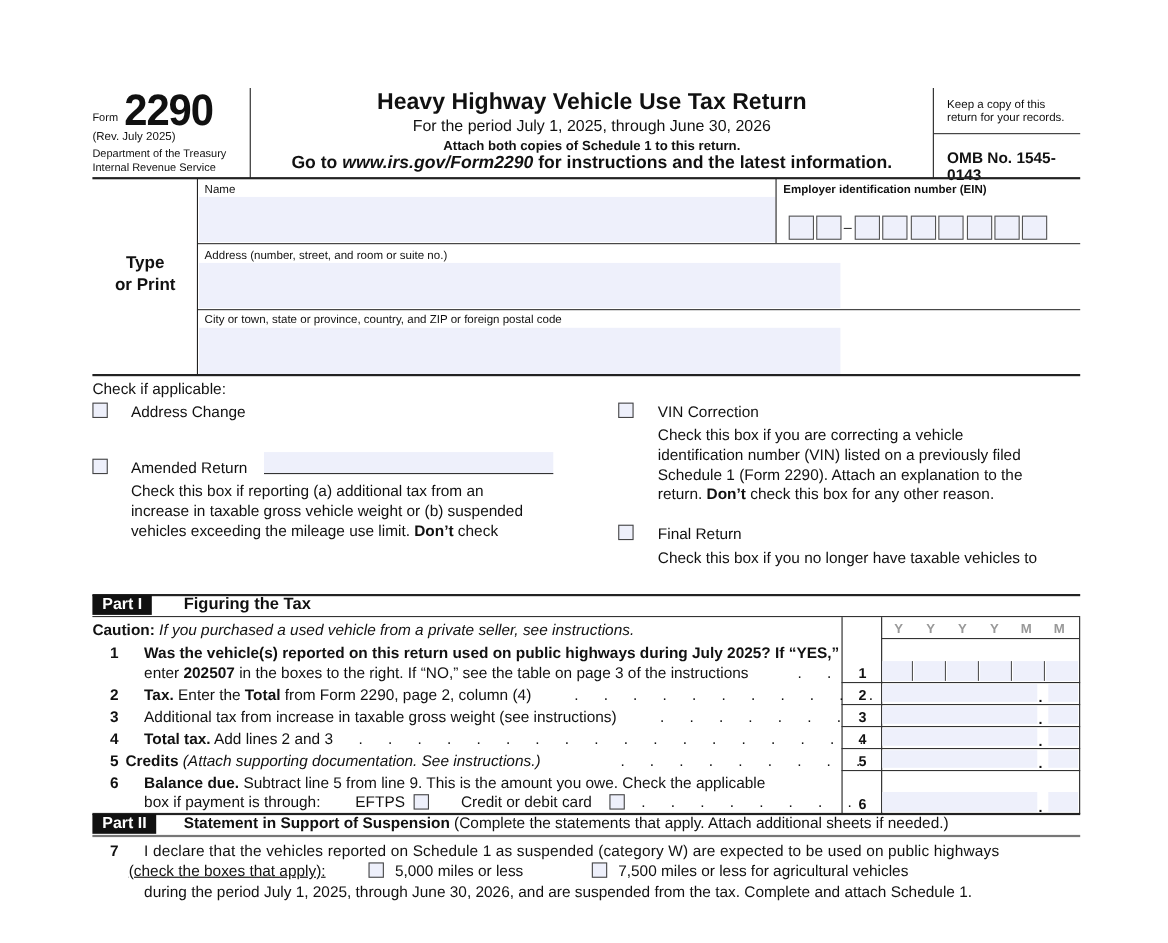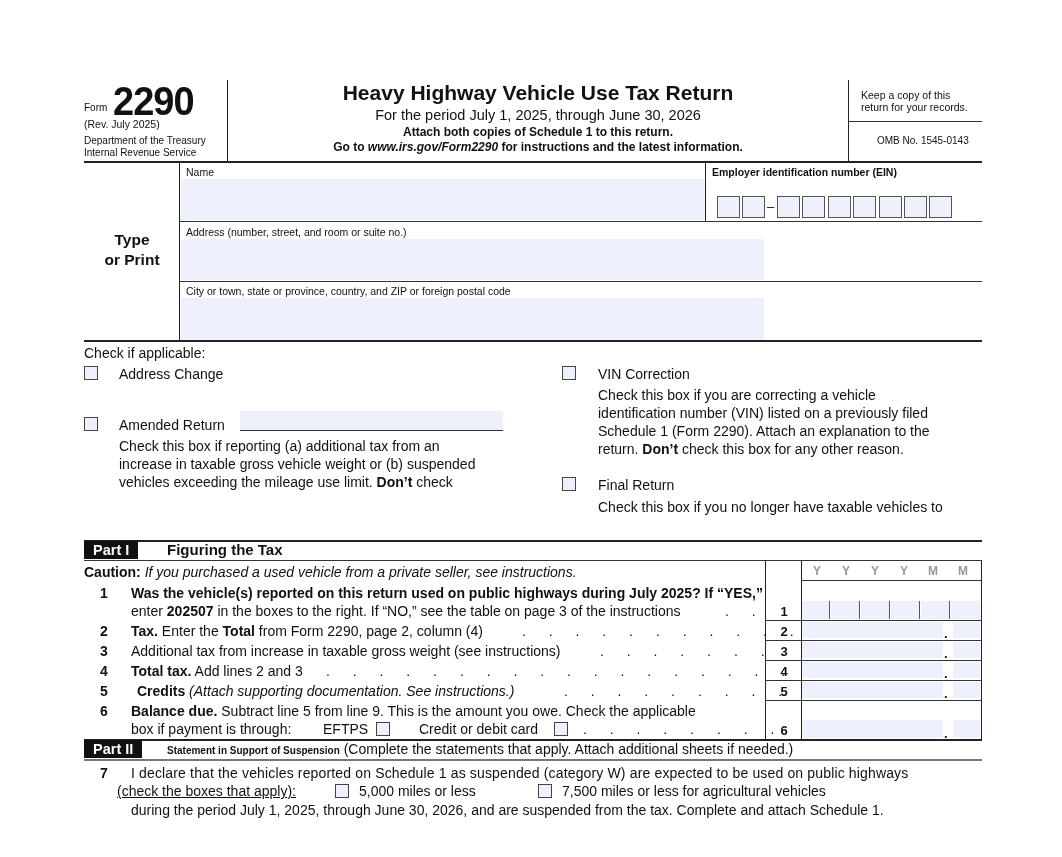--- a/index.html
+++ b/index.html
@@ -14,27 +14,27 @@
   #hdr-top-left { left: 84px; top: 80px; width: 144px; height: 82px; border-right: 1.5px solid #222; }
   .form-word { position: absolute; left: 0; top: 22px; font-size: 10px; }
   .form-num { position: absolute; left: 29px; top: 0; font-size: 38px; font-weight: bold; letter-spacing: -1px; transform: scaleY(1.05); }
   .rev { position: absolute; left: 0; top: 38px; font-size: 10.5px; }
   .dept { position: absolute; left: 0; top: 55px; font-size: 10px; line-height: 12px; }
 
   #hdr-center { left: 228px; top: 80px; width: 620px; height: 82px; text-align: center; }
   .h-title { font-size: 21px; font-weight: bold; margin-top: 1px; }
   .h-sub { font-size: 14.5px; margin-top: 2px; }
   .h-attach { font-size: 12px; font-weight: bold; margin-top: 2px; }
-  .h-goto { font-size: 12px; font-weight: bold; margin-top: 1px; }
+  .h-goto { font-size: 16px; font-weight: bold; margin-top: 1px; }
   .h-goto i { font-style: italic; }
 
   #hdr-right { left: 848px; top: 80px; width: 133px; height: 82px; border-left: 1.5px solid #222; }
   .keep { position: absolute; left: 12px; top: 9px; font-size: 10.5px; line-height: 12px; }
   .omb-div { position: absolute; left: 0; top: 41px; width: 133px; border-top: 1px solid #333; }
-  .omb { position: absolute; left: 28px; top: 55px; font-size: 10px; }
+  .omb { position: absolute; left: 12px; top: 55px; font-size: 14px; font-weight: bold; }
 
   .hline { position: absolute; border-top: 2px solid #222; }
   .hline-thin { position: absolute; border-top: 1px solid #333; }
   .vline { position: absolute; border-left: 1.5px solid #222; }
 
   .small-lbl { position: absolute; font-size: 10.5px; }
   .type-print { position: absolute; left: 84px; top: 230px; width: 96px; text-align: center; font-size: 15.5px; font-weight: bold; line-height: 20px; }
 
   .ein-box { position: absolute; top: 196px; width: 23px; height: 22px; border: 1px solid #555; background: #eef0fb; }
 
@@ -200,21 +200,21 @@
 <span class="ln-num" style="left:94px; top:663px;">4</span>
 <span class="ln-txt" style="left:131px; top:663px;"><b>Total tax.</b><span> Add lines 2 and 3</span></span>
 <span class="dots" style="left:326px; top:663px;">. . . . . . . . . . . . . . . . . . . . . . .</span>
 <span class="box-num" style="left:766px; top:664px;">4</span>
 <div class="amt" style="left:802px; top:662px; width:141px;"></div>
 <span class="dec" style="left:944px; top:666px;">.</span>
 <div class="amt" style="left:953px; top:662px; width:27px;"></div>
 <div class="hline-thin" style="left:765px; top:680px; width:217px; border-top-width:1.5px;"></div>
 
 <span class="ln-num" style="left:94px; top:683px;">5</span>
-<span class="ln-txt" style="left:137px; top:683px;"><b>Credits</b><i> (Attach supporting documentation. See instructions.)</i></span>
+<span class="ln-txt" style="left:114px; top:683px;"><b>Credits</b><i> (Attach supporting documentation. See instructions.)</i></span>
 <span class="dots" style="left:564px; top:683px;">. . . . . . . . .</span>
 <span class="box-num" style="left:766px; top:684px;">5</span>
 <div class="amt" style="left:802px; top:682px; width:141px;"></div>
 <span class="dec" style="left:944px; top:686px;">.</span>
 <div class="amt" style="left:953px; top:682px; width:27px;"></div>
 <div class="hline-thin" style="left:765px; top:700px; width:217px; border-top-width:1.5px;"></div>
 
 <span class="ln-num" style="left:94px; top:703px;">6</span>
 <span class="ln-txt" style="left:131px; top:703px;"><b>Balance due.</b><span> Subtract line 5 from line 9. This is the amount you owe. Check the applicable</span></span>
 <span class="ln-txt" style="left:131px; top:721px;">box if payment is through:</span>
@@ -223,21 +223,21 @@
 <span class="ln-txt" style="left:419px; top:721px;">Credit or debit card</span>
 <div class="cb" style="left:554px; top:722px;"></div>
 <span class="dots" style="left:583px; top:721px;">. . . . . . . .</span>
 <span class="box-num" style="left:766px; top:723px;">6</span>
 <div class="amt" style="left:802px; top:720px; width:141px; height:18px;"></div>
 <span class="dec" style="left:944px; top:726px;">.</span>
 <div class="amt" style="left:953px; top:720px; width:27px; height:18px;"></div>
 
 <div class="hline" style="left:84px; top:739px; width:898px;"></div>
 <div class="part-tag" style="left:84px; top:740px;">Part II</div>
-<span class="part-title" style="left:167px; top:740px;"><span style="font-weight:bold; font-size:10px;">Statement in Support of Suspension</span><span> (Complete the statements that apply. Attach additional sheets if needed.)</span></span>
+<span class="part-title" style="left:167px; top:740px;"><span style="font-weight:bold; font-size:14px;">Statement in Support of Suspension</span><span> (Complete the statements that apply. Attach additional sheets if needed.)</span></span>
 <div class="hline-thin" style="left:84px; top:759px; width:898px; border-top-width:2px; border-color:#777;"></div>
 
 <span class="ln-num" style="left:94px; top:765px;">7</span>
 <span class="ln-txt" style="left:131px; top:765px; letter-spacing:0.15px;">I declare that the vehicles reported on Schedule 1 as suspended (category W) are expected to be used on public highways</span>
 <span class="ln-txt" style="left:117px; top:783px;text-decoration:underline;">(check the boxes that apply):</span>
 <div class="cb" style="left:335px; top:784px;"></div>
 <span class="ln-txt" style="left:359px; top:783px;">5,000 miles or less</span>
 <div class="cb" style="left:538px; top:784px;"></div>
 <span class="ln-txt" style="left:562px; top:783px;">7,500 miles or less for agricultural vehicles</span>
 <span class="ln-txt" style="left:131px; top:802px;">during the period July 1, 2025, through June 30, 2026, and are suspended from the tax. Complete and attach Schedule 1.</span>

